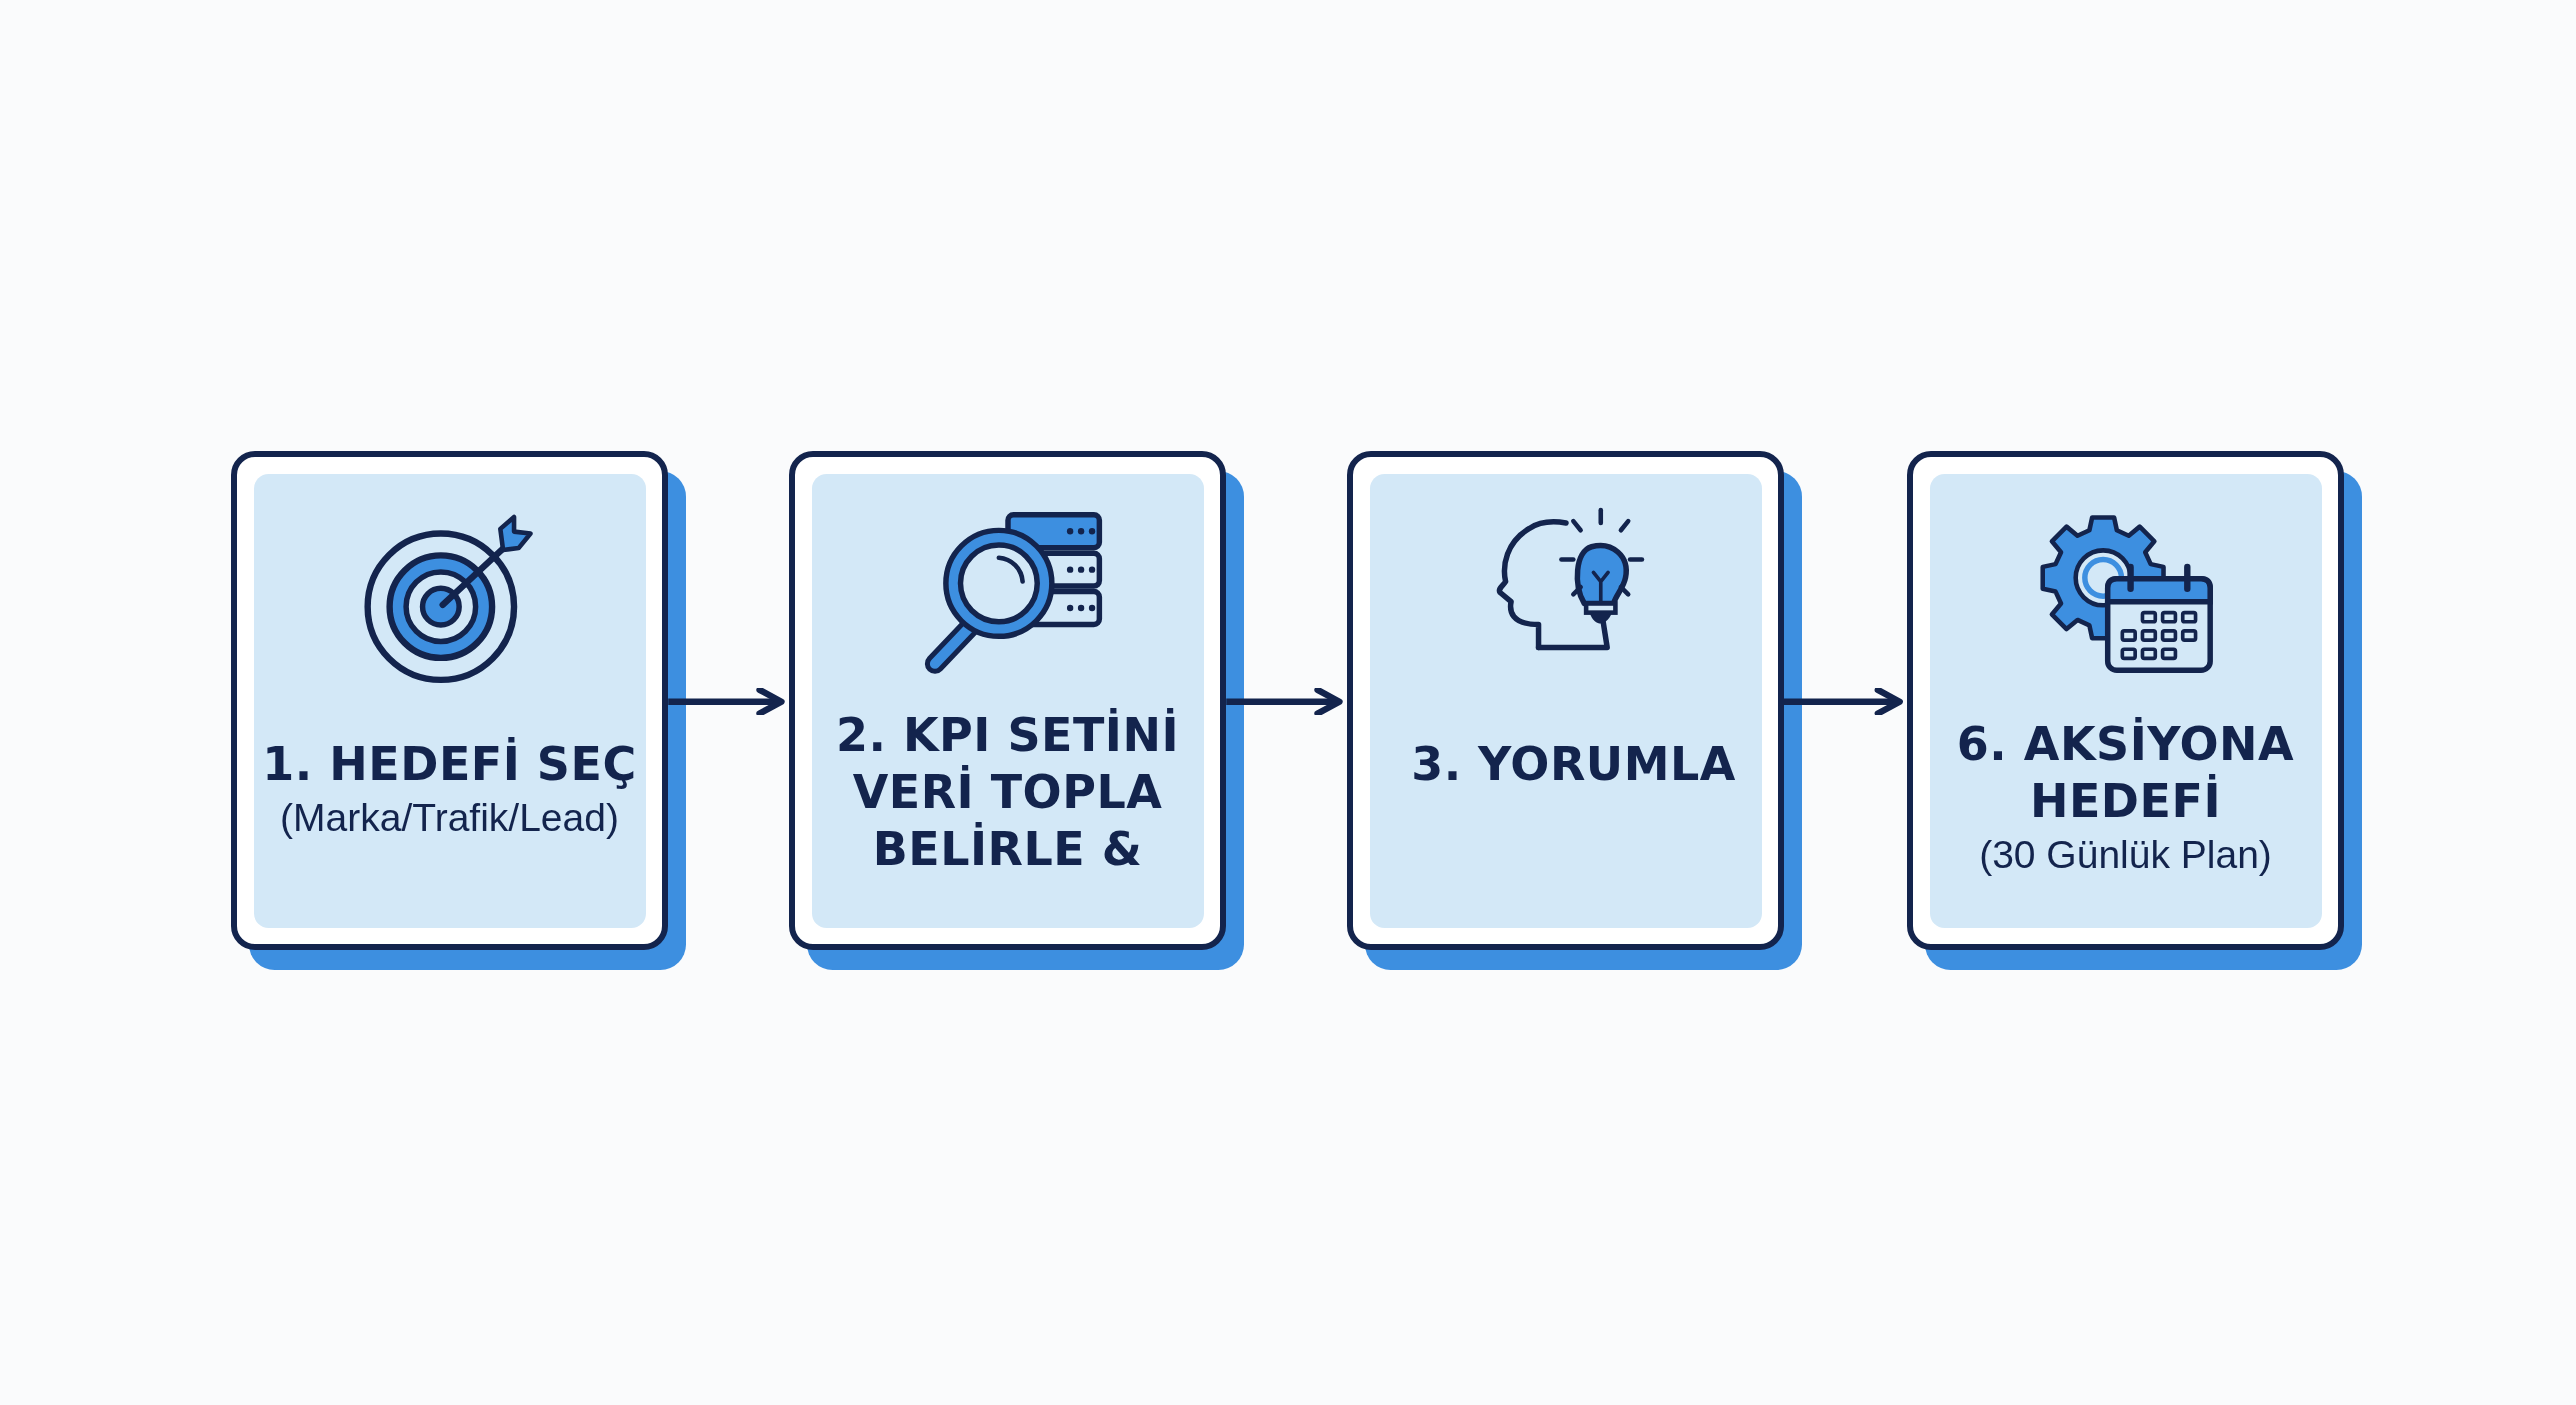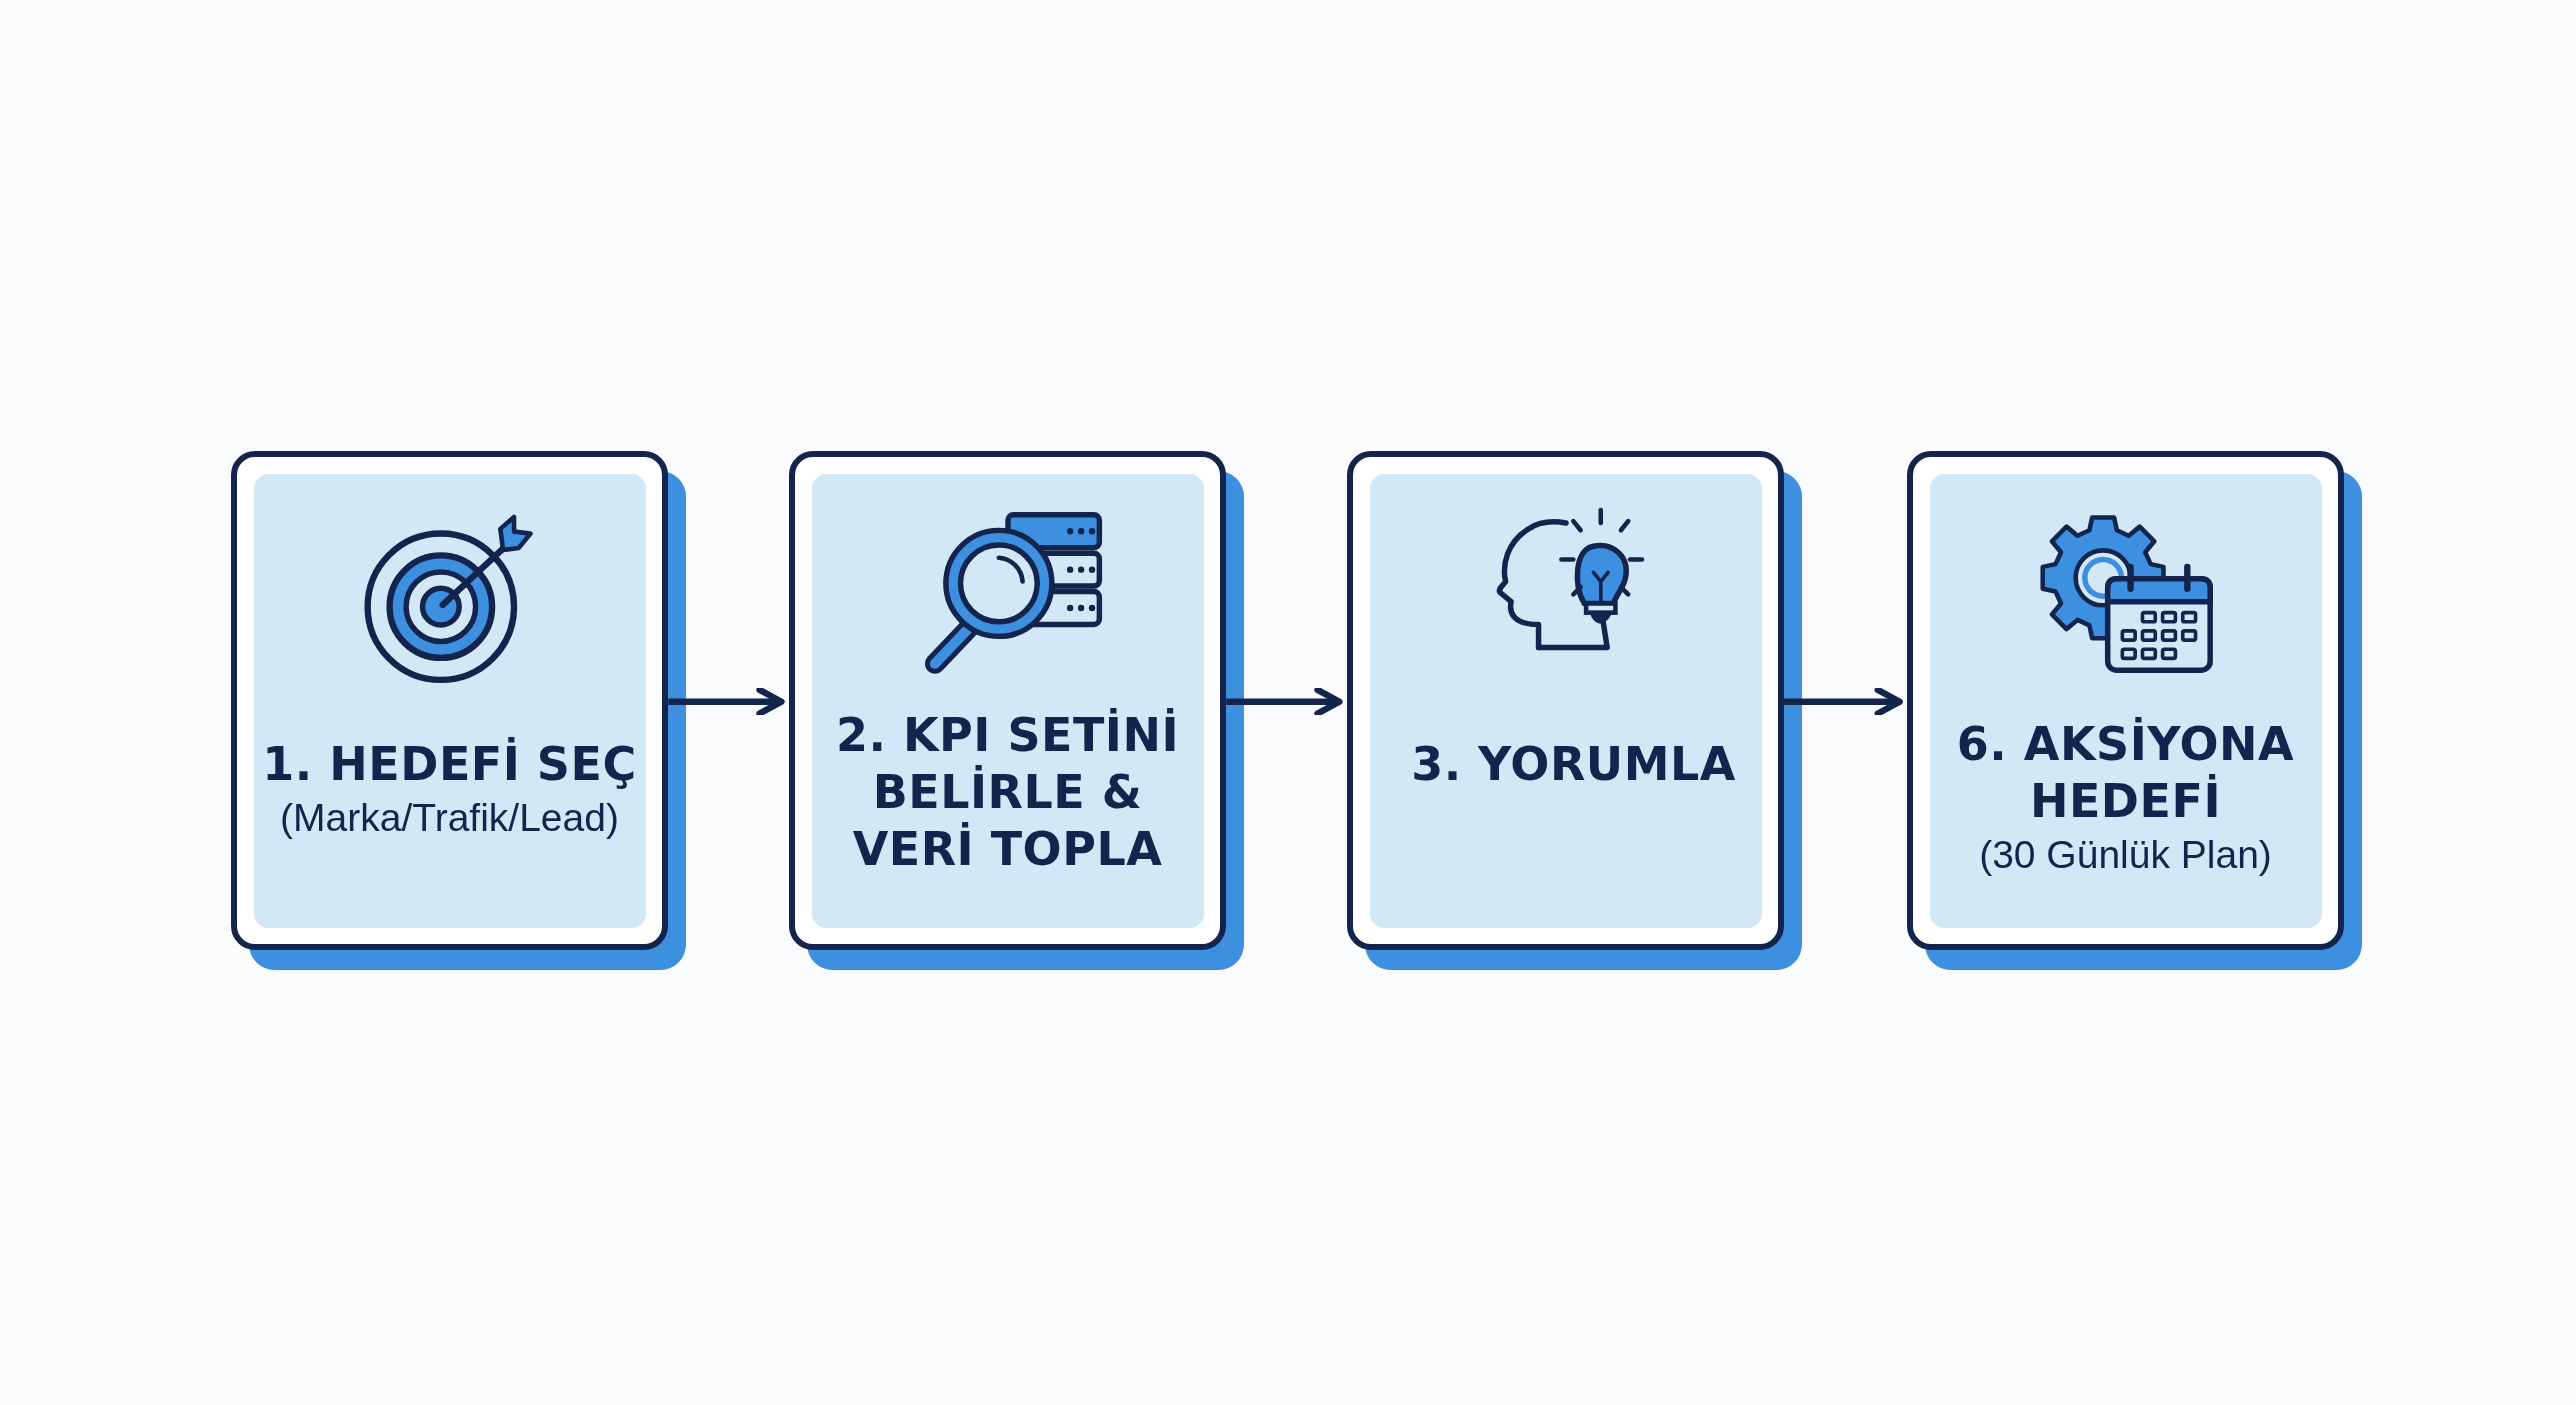--- a/index.html
+++ b/index.html
@@ -133,22 +133,22 @@
         <circle cx="190" cy="117" r="3.5" fill="#13244d"></circle>
         <circle cx="202" cy="117" r="3.5" fill="#13244d"></circle>
       <line x1="30" y1="178" x2="68" y2="138" stroke="#13244d" stroke-width="22" stroke-linecap="round"></line>
       <line x1="30" y1="178" x2="68" y2="138" stroke="#3d8fe0" stroke-width="11" stroke-linecap="round"></line>
       <circle cx="100" cy="90" r="58" fill="#3d8fe0" stroke="#13244d" stroke-width="6"></circle>
       <circle cx="100" cy="90" r="42" fill="#d3e8f7" stroke="#13244d" stroke-width="6"></circle>
       <path d="M100 62 A28 28 0 0 1 126 88" fill="none" stroke="#13244d" stroke-width="5" stroke-linecap="round"></path>
     </svg>
     <div class="text" style="top:256px;">
       <div class="title">2. KPI SETİNİ</div>
+      <div class="title">VERİ TOPLA</div>
       <div class="title">BELİRLE &amp;</div>
-      <div class="title">VERİ TOPLA</div>
     </div>
   </div>
 
   <svg class="arrow" style="left:1226px; width:121px;" viewBox="0 0 132 30">
     <line x1="0" y1="15" x2="122" y2="15" stroke="#13244d" stroke-width="7"></line>
     <polyline points="100,2 124,15 100,28" fill="none" stroke="#13244d" stroke-width="7" stroke-linecap="round" stroke-linejoin="round"></polyline>
   </svg>
 
   <div class="step" style="left:1347px;">
     <div class="shadow"></div>

